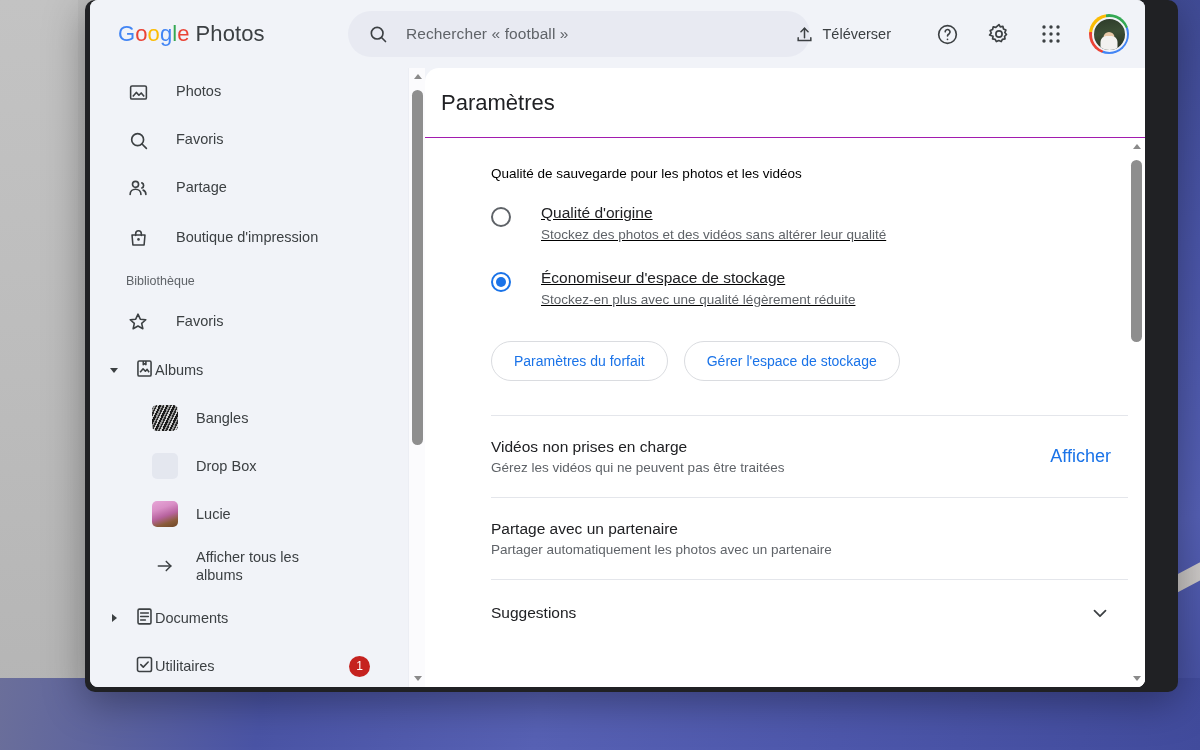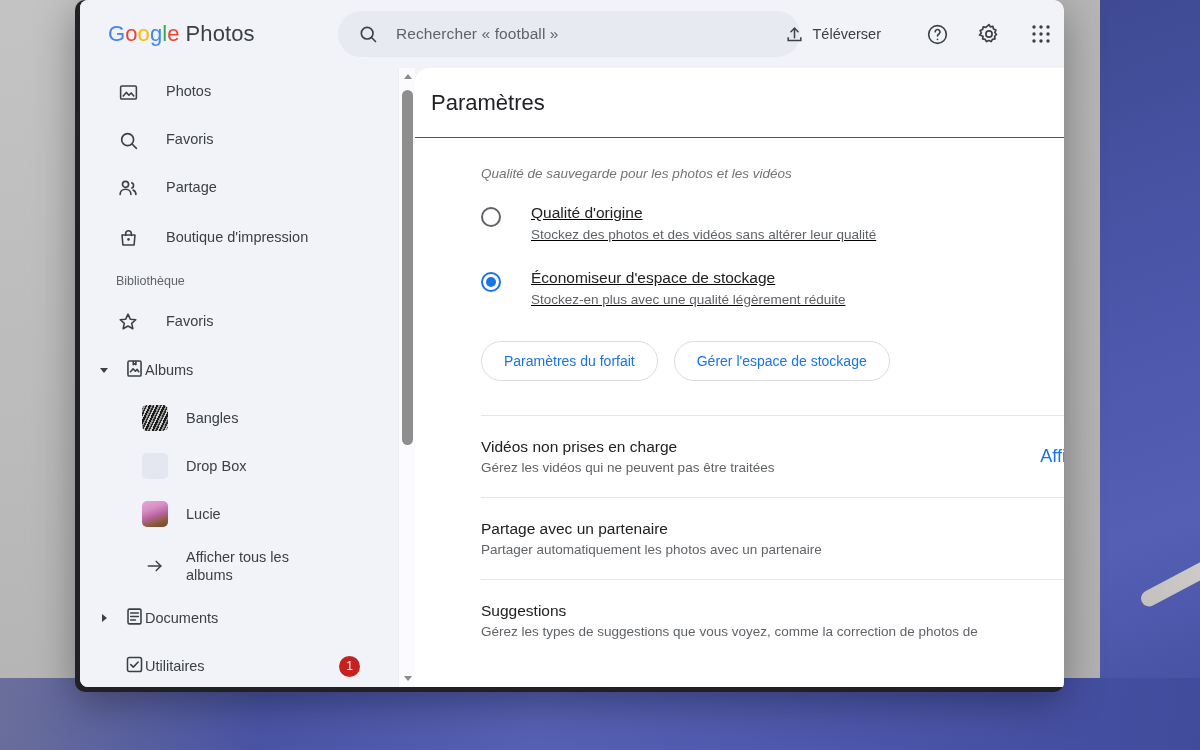--- a/index.html
+++ b/index.html
@@ -27,21 +27,21 @@
     background: linear-gradient(100deg, #6b6f9a 0%, #4a54a5 22%, #5761b4 45%, #4d57ab 70%, #414b9c 100%);
   }
   .ribbon {
     position: absolute; left: 1135px; top: 566px; width: 120px; height: 16px;
     background: linear-gradient(90deg, #d8d2c0, #ece6d6);
     transform: rotate(-28deg); border-radius: 8px; opacity: .85;
   }
 
   
   #window {
-    position: absolute; left: 75px; top: 0; width: 989px; height: 692px;
+    position: absolute; left: 85px; top: 0; width: 1093px; height: 692px;
     background: #202124;
     border-radius: 10px;
     padding: 5px 5px 5px 5px;
     box-shadow: 0 10px 40px rgba(0,0,0,0.35);
     overflow: hidden;
   }
   #app {
     position: absolute; left: 5px; top: 0px; width: 1055px; height: 687px;
     background: #f1f3f8;
     border-radius: 8px 8px 8px 8px;
@@ -183,21 +183,21 @@
   }
   #panel-title {
     height: 70px; display: flex; align-items: center; padding-left: 16px;
     font-size: 22px; color: #202124; border-bottom: 1px solid #a21caf;
   }
   #panel-body {
     position: absolute; left: 0; top: 70px; width: 720px; height: 549px;
     padding: 0 0 0 0; overflow: hidden;
   }
   .body-inner { padding: 28px 0 0 66px; width: 654px; }
-  .group-label { color: #737373; font-size: 13.5px; margin-bottom: 22px; font-style: italic; }
+  .group-label { color: #000000; font-size: 13.5px; margin-bottom: 22px; }
 
   .radio-row { display: flex; align-items: flex-start; margin-bottom: 26px; cursor: pointer; text-decoration: underline; }
   .radio {
     width: 20px; height: 20px; border-radius: 50%; border: 2px solid #5f6368;
     flex: 0 0 20px; margin-top: 4px; position: relative; background: #fff;
   }
   .radio.checked { border-color: #1a73e8; }
   .radio.checked::after {
     content: ""; position: absolute; left: 50%; top: 50%;
     transform: translate(-50%,-50%); width: 10px; height: 10px;
@@ -499,21 +499,20 @@
               <span class="lr-title" style="display:block;">Partage avec un partenaire</span>
               <span class="lr-desc" style="display:block;text-align:center;">Partager automatiquement les photos avec un partenaire</span>
             </span>
           </div>
 
           <div class="divider"></div>
 
           <div class="list-row">
             <span>
               <span class="lr-title" style="display:block;">Suggestions</span>
-              <span class="lr-desc" style="display:block;">Gérez les types de suggestions que vous voyez, comme la correction de photos de</span>
             </span>
             <span class="lr-chev">
               <svg width="22" height="22" viewBox="0 0 24 24" fill="none" stroke="#3c4043" stroke-width="1.9">
                 <path d="M6 9.5l6 6 6-6" stroke-linecap="round" stroke-linejoin="round"></path>
               </svg>
             </span>
           </div>
         </div>
       </div>
     </div>

